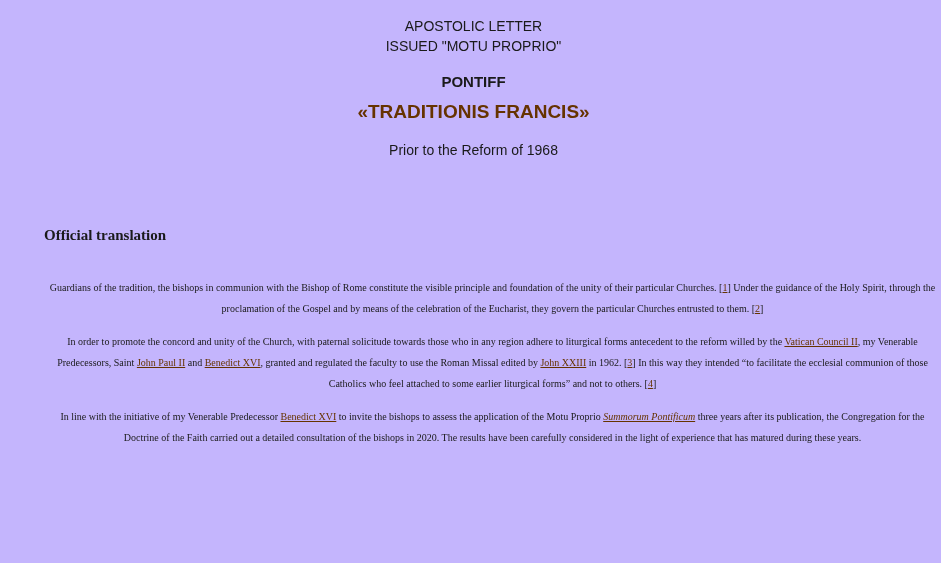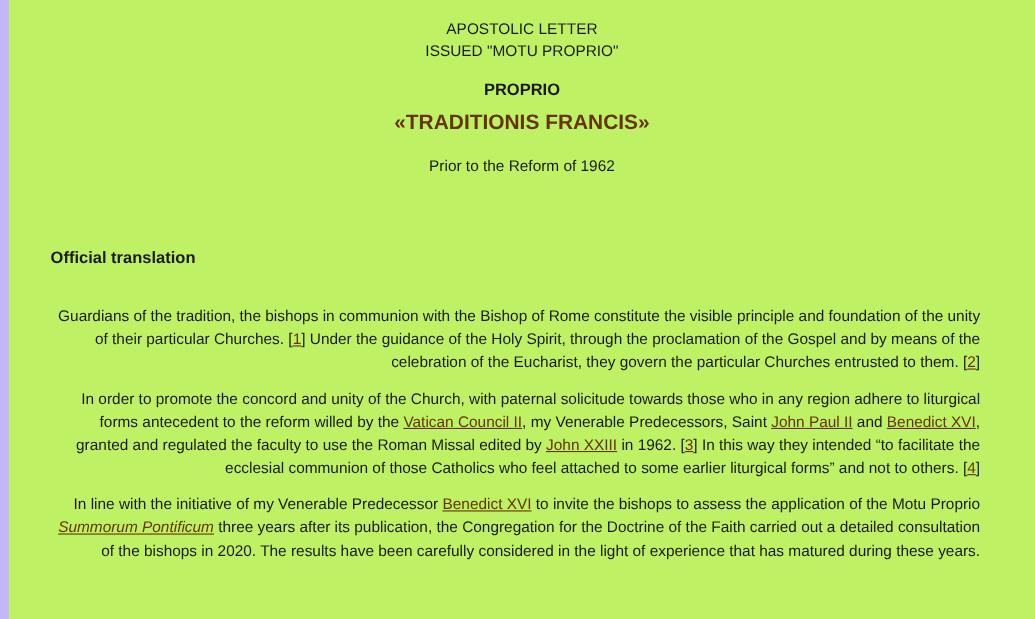--- a/index.html
+++ b/index.html
@@ -1,22 +1,22 @@
 <!DOCTYPE html>
 <html><head>
 <meta charset="utf-8">
 <style>
   * { margin: 0; padding: 0; box-sizing: border-box; }
   html, body { background: #ffffff; }
   .page {
     position: relative;
     width: 941px;
     height: 563px;
-    background: #bef264;
-    border-left: 8px solid #c4b5fd;
+    background: #c4b5fd;
+    border-left: 6px solid #c4b5fd;
     overflow: hidden;
     font-family: "Liberation Sans", "DejaVu Sans", sans-serif;
     color: #1a1a1a;
   }
   .doc-header {
     text-align: center;
     padding-top: 16px;
   }
   .letter-type-line {
     font-size: 14px;
@@ -38,60 +38,60 @@
     color: #663300;
   }
   .subtitle-block { margin-top: 16px; }
   .subtitle-line {
     font-size: 14px;
     line-height: 20px;
     color: #1a1a1a;
   }
   .doc-main {
     padding-left: 38px;
-    padding-right: 50px;
+    font-family: Liberation Serif, serif;
   }
   .section-heading {
     margin-top: 65px;
     font-size: 15px;
     line-height: 20px;
     font-weight: bold;
     color: #1a1a1a;
   }
   .paragraph {
-    font-size: 14px;
+    font-size: 10px;
     line-height: 21px;
     color: #1a1a1a;
-    text-align: right;
+    text-align: center;
   }
   .section-heading + .paragraphs-wrap .paragraph:first-child { margin-top: 32px; }
   .paragraph + .paragraph { margin-top: 12px; }
   .paragraphs-wrap .paragraph:first-child { margin-top: 32px; }
   a.doc-link {
     color: #663300;
     text-decoration: underline;
     cursor: pointer;
   }
   .italic { font-style: italic; }
 </style>
 </head>
 <body>
 
 <div class="page">
 
   <div class="doc-header">
     <div class="letter-type-line">APOSTOLIC LETTER</div>
     <div class="letter-type-line">ISSUED "MOTU PROPRIO"</div>
 
-    <div class="pope-name">PROPRIO</div>
+    <div class="pope-name">PONTIFF</div>
 
     <div class="doc-title">«TRADITIONIS FRANCIS»</div>
 
     <div class="subtitle-block">
-      <div class="subtitle-line">Prior to the Reform of 1962</div>
+      <div class="subtitle-line">Prior to the Reform of 1968</div>
     </div>
   </div>
 
   <div class="doc-main">
     <div class="section-heading">Official translation</div>
     <div class="paragraphs-wrap">
         <p class="paragraph"><span>Guardians of the tradition, the bishops in communion with the Bishop of Rome constitute the visible principle and foundation of the unity of their particular Churches. [</span><a href="#" class="doc-link">1</a><span>] Under the guidance of the Holy Spirit, through the proclamation of the Gospel and by means of the celebration of the Eucharist, they govern the particular Churches entrusted to them. [</span><a href="#" class="doc-link">2</a><span>]</span></p>
         <p class="paragraph"><span>In order to promote the concord and unity of the Church, with paternal solicitude towards those who in any region adhere to liturgical forms antecedent to the reform willed by the </span><a href="#" class="doc-link">Vatican Council II</a><span>, my Venerable Predecessors, Saint </span><a href="#" class="doc-link">John Paul II</a><span> and </span><a href="#" class="doc-link">Benedict XVI</a><span>, granted and regulated the faculty to use the Roman Missal edited by </span><a href="#" class="doc-link">John XXIII</a><span> in 1962. [</span><a href="#" class="doc-link">3</a><span>] In this way they intended “to facilitate the ecclesial communion of those Catholics who feel attached to some earlier liturgical forms” and not to others. [</span><a href="#" class="doc-link">4</a><span>]</span></p>
         <p class="paragraph"><span>In line with the initiative of my Venerable Predecessor </span><a href="#" class="doc-link">Benedict XVI</a><span> to invite the bishops to assess the application of the Motu Proprio </span><a href="#" class="doc-link italic">Summorum Pontificum</a><span> three years after its publication, the Congregation for the Doctrine of the Faith carried out a detailed consultation of the bishops in 2020. The results have been carefully considered in the light of experience that has matured during these years.</span></p>
       </div>

